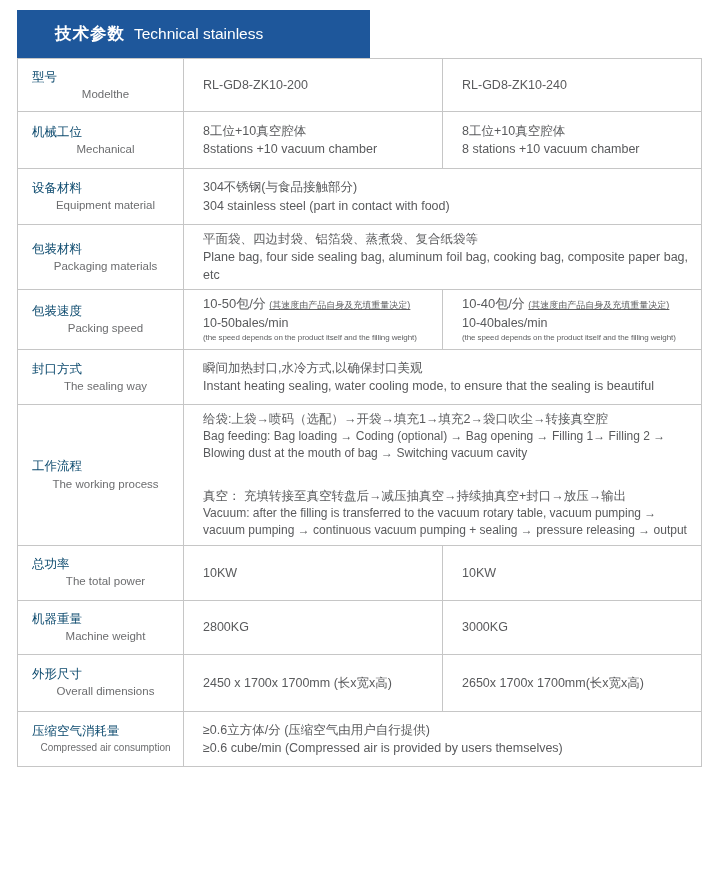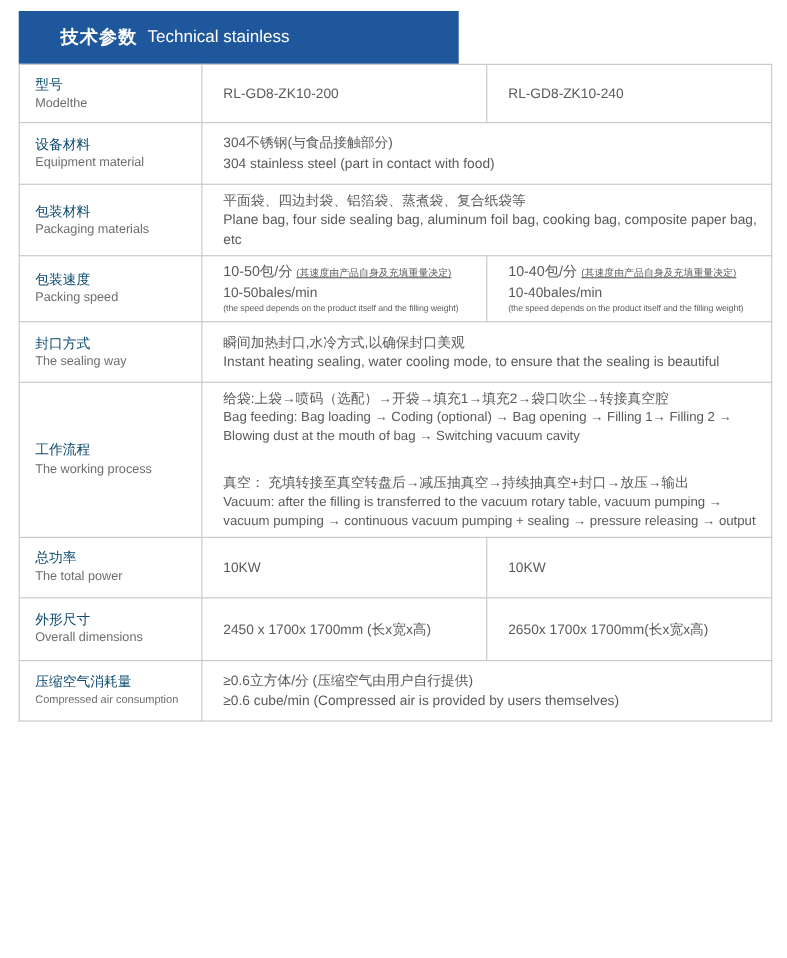--- a/index.html
+++ b/index.html
@@ -5,21 +5,21 @@
   html, body { margin: 0; padding: 0; }
   body {
     width: 715px; height: 871px;
     background: #ffffff;
     font-family: "Liberation Sans", "DejaVu Sans", sans-serif;
     color: #595a5c;
     position: relative;
   }
   .banner {
     position: absolute; left: 17px; top: 10px;
-    width: 400px; height: 48px;
+    width: 353px; height: 48px;
     background: #1e579b;
     color: #ffffff;
     display: flex; align-items: center;
     padding-left: 38px; box-sizing: border-box;
   }
   .banner .zh { font-weight: bold; font-size: 16.5px; letter-spacing: 1px; }
   .banner .en { font-size: 15.5px; margin-left: 9px; }
 
   table.spec {
     position: absolute; left: 17px; top: 58px;
@@ -32,21 +32,21 @@
     vertical-align: middle;
     padding: 5px 10px 5px 19px;
     font-size: 12.5px;
     line-height: 1.45;
     color: #595a5c;
     box-sizing: border-box;
     overflow: hidden;
   }
   td.lbl { padding-left: 14px; padding-right: 4px; }
   .lbl .zh { font-size: 12.5px; color: #0c4a6e; }
-  .lbl .en { font-size: 11.5px; color: #6c6d6f; }
+  .lbl .en { font-size: 11.5px; color: #6c6d6f; text-align: center; }
   .lbl .en.sm { font-size: 10px; }
 
   .main-zh { font-size: 13px; }
   .note-zh { font-size: 9px; color: #5e5f61; text-decoration: underline; }
   .note-en { font-size: 8px; color: #5e5f61; white-space: nowrap; letter-spacing: -0.1px; }
 
   .proc-group + .proc-group { margin-top: 24px; }
   .proc-zh { font-size: 12.5px; }
   .proc-en { font-size: 12px; }
 
@@ -87,20 +87,34 @@
         <div class="en">Modelthe</div>
       </td>
       <td>
         <div>RL-GD8-ZK10-200</div>
       </td>
       <td>
         <div>RL-GD8-ZK10-240</div>
       </td>
     </tr>
 
+    <tr class="r-mech">
+      <td class="lbl">
+        <div class="zh">机械工位</div>
+        <div class="en">Mechanical</div>
+      </td>
+      <td>
+        <div>8工位+10真空腔体</div>
+        <div>8stations +10 vacuum chamber</div>
+      </td>
+      <td>
+        <div>8工位+10真空腔体</div>
+        <div>8 stations +10 vacuum chamber</div>
+      </td>
+    </tr>
 
     <tr class="r-equip">
       <td class="lbl">
         <div class="zh">设备材料</div>
         <div class="en">Equipment material</div>
       </td>
       <td colspan="2">
         <div>304不锈钢(与食品接触部分)</div>
         <div>304 stainless steel (part in contact with food)</div>
       </td>
@@ -170,20 +184,32 @@
         <div class="en">The total power</div>
       </td>
       <td>
         <div>10KW</div>
       </td>
       <td>
         <div>10KW</div>
       </td>
     </tr>
 
+    <tr class="r-weight">
+      <td class="lbl">
+        <div class="zh">机器重量</div>
+        <div class="en">Machine weight</div>
+      </td>
+      <td>
+        <div>2800KG</div>
+      </td>
+      <td>
+        <div>3000KG</div>
+      </td>
+    </tr>
 
     <tr class="r-dims">
       <td class="lbl">
         <div class="zh">外形尺寸</div>
         <div class="en">Overall dimensions</div>
       </td>
       <td>
         <div>2450 x 1700x 1700mm (长x宽x高)</div>
       </td>
       <td>

